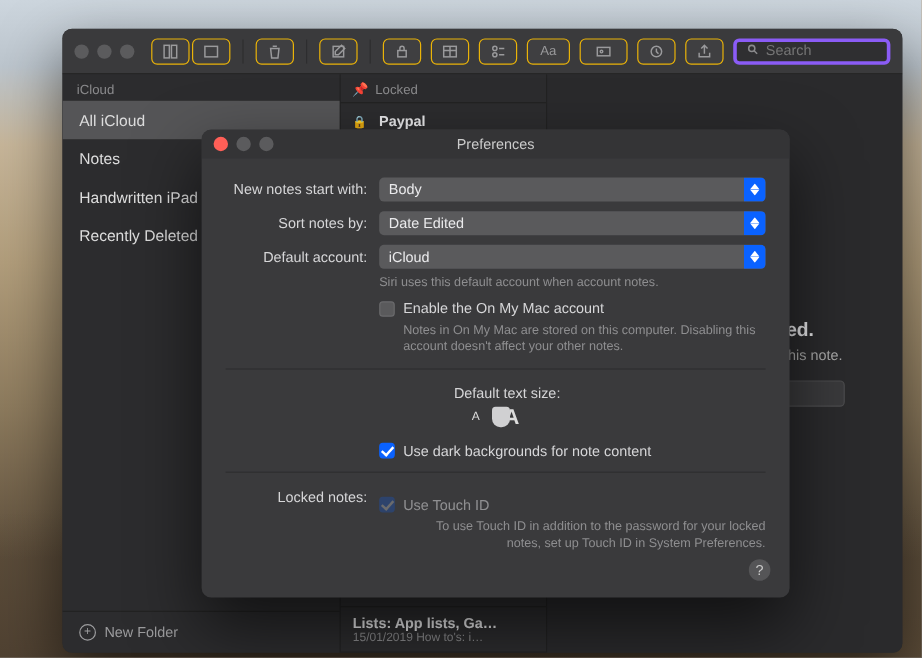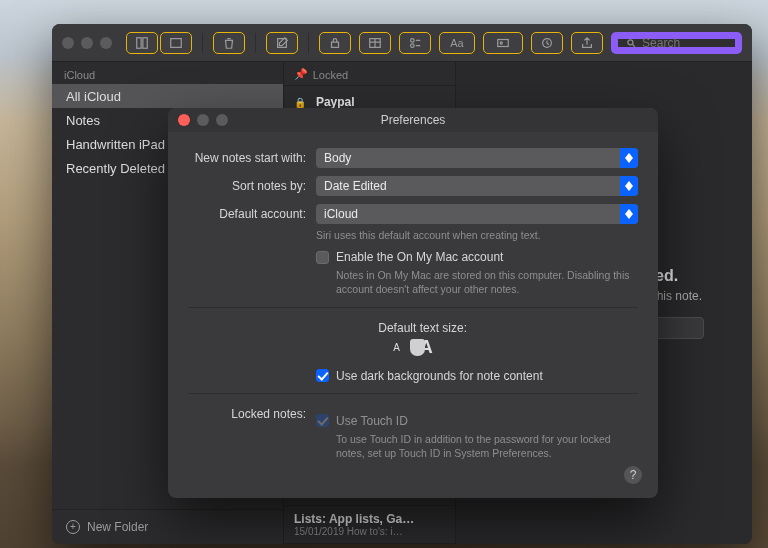--- a/index.html
+++ b/index.html
@@ -11,27 +11,27 @@
   }
   
   .win-main { position:absolute; left:52px; top:24px; width:700px; height:520px; background:#2c2c2e; border-radius:8px; box-shadow:0 20px 50px rgba(0,0,0,.55); display:flex; flex-direction:column; overflow:hidden; }
   .titlebar { height:38px; background:#3a3a3c; border-bottom:1px solid #222; display:flex; align-items:center; padding:0 10px; gap:8px; }
   .traffic { display:flex; gap:7px; margin-right:6px; }
   .tl { width:12px; height:12px; border-radius:50%; background:#5b5b5d; }
   .tb-group { display:flex; gap:2px; }
   .tbtn { width:32px; height:22px; border:1px solid #eab308; background:#3f3f41; border-radius:5px; display:flex; align-items:center; justify-content:center; color:#9a9a9c; font-size:12px; }
   .tbtn svg { width:14px; height:14px; fill:none; stroke:#9a9a9c; stroke-width:1.4; }
   .tb-sep { width:1px; height:20px; background:#2d2d2f; margin:0 2px; }
-  .search { flex:1; display:flex; align-items:center; gap:6px; background:#2f2f31; border:7px solid #8b5cf6; border-radius:5px; height:22px; padding:0 8px; max-width:200px; margin-left:auto; }
+  .search { flex:1; display:flex; align-items:flex-start; gap:6px; background:#2f2f31; border:3px solid #8b5cf6; border-radius:5px; height:22px; padding:0 8px; max-width:200px; margin-left:auto; }
   .search svg { width:12px; height:12px; stroke:#8a8a8c; fill:none; stroke-width:2; }
   .search input { background:transparent; border:none; outline:none; color:#ccc; font-size:12px; width:100%; }
   .win-body { flex:1; display:flex; }
   .sidebar { width:232px; background:#2c2c2e; display:flex; flex-direction:column; border-right:1px solid #222; }
   .sb-head { color:#8a8a8c; font-size:11px; padding:7px 12px 3px; }
-  .sb-item { display:flex; align-items:center; gap:8px; height:24px; padding:4px 14px; color:#ddd; font-size:13px; }
+  .sb-item { display:flex; align-items:center; gap:8px; height:24px; padding:16px 14px; color:#ddd; font-size:13px; }
   .sb-item.sel { background:#555557; }
   .sb-footer { margin-top:auto; display:flex; align-items:center; gap:7px; padding:10px 14px; color:#9c9c9e; font-size:12px; border-top:1px solid #222; }
   .plus-circ { width:14px; height:14px; border:1.3px solid #9c9c9e; border-radius:50%; display:flex; align-items:center; justify-content:center; font-size:10px; line-height:1; }
   .mid { width:172px; background:#2c2c2e; border-right:1px solid #222; display:flex; flex-direction:column; }
   .mid-head { color:#8a8a8c; font-size:11px; padding:6px 10px 4px; border-bottom:1px solid #222; display:flex; align-items:center; gap:5px; }
   .note-row { padding:6px 10px; border-bottom:1px solid #222; }
   .note-row .ic { color:#8a8a8c; font-size:10px; margin-right:5px; }
   .note-title { color:#e6e6e8; font-size:12px; font-weight:600; }
   .note-sub { color:#8a8a8c; font-size:10px; }
   .content { flex:1; background:#2a2a2c; position:relative; display:flex; flex-direction:column; align-items:center; justify-content:center; color:#ccc; }
@@ -259,21 +259,21 @@
           <span>iCloud</span>
           <div class="arrows">
               <svg viewBox="0 0 8 5">
                 <path d="M0 5l4-5 4 5z"></path>
               </svg>
               <svg viewBox="0 0 8 5">
                 <path d="M0 0l4 5 4-5z"></path>
               </svg>
             </div>
         </div>
-        <div class="hint">Siri uses this default account when creating text.</div>
+        <div class="hint">Siri uses this default account when account notes.</div>
       </div>
     </div>
 
     <div class="prow" style="margin-top:6px;">
       <div class="plabel"></div>
       <div class="pfield">
         <div class="chk">
           <div class="chkbox"></div>
           <span>Enable the On My Mac account</span>
         </div>
@@ -308,19 +308,19 @@
 
     <div class="divider"></div>
 
     <div class="prow">
       <div class="plabel">Locked notes:</div>
       <div class="pfield">
         <div class="chk" style="margin-top:10px; opacity:.55;align-items:center;">
           <div class="chkbox disabled checked"></div>
           <span>Use Touch ID</span>
         </div>
-        <div class="hint" style="padding-left:20px;">To use Touch ID in addition to the password for your locked notes, set up Touch ID in System Preferences.</div>
+        <div class="hint" style="padding-left:20px;text-align:right;">To use Touch ID in addition to the password for your locked notes, set up Touch ID in System Preferences.</div>
       </div>
     </div>
 
     <div class="help">?</div>
   </div>
 </div>
 
 </body></html>

